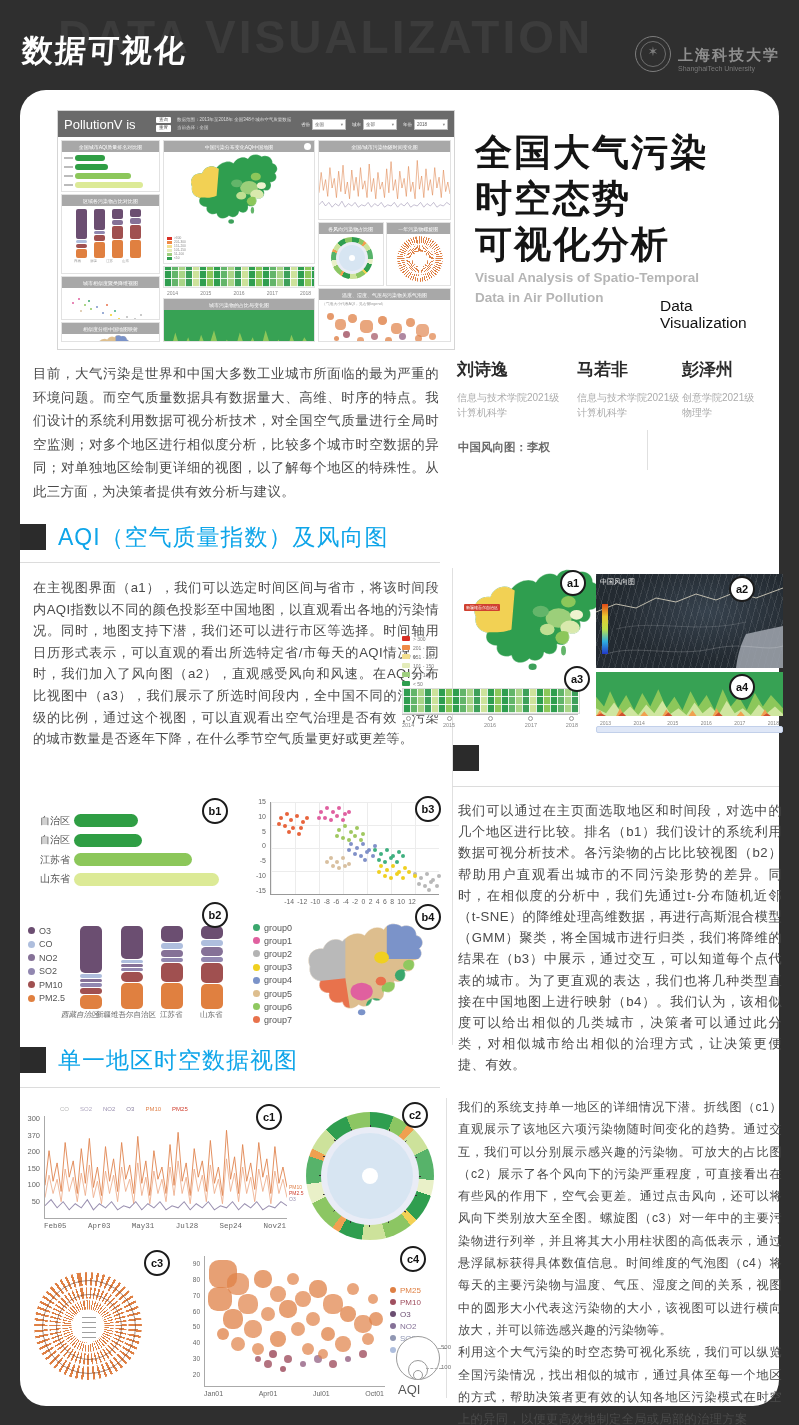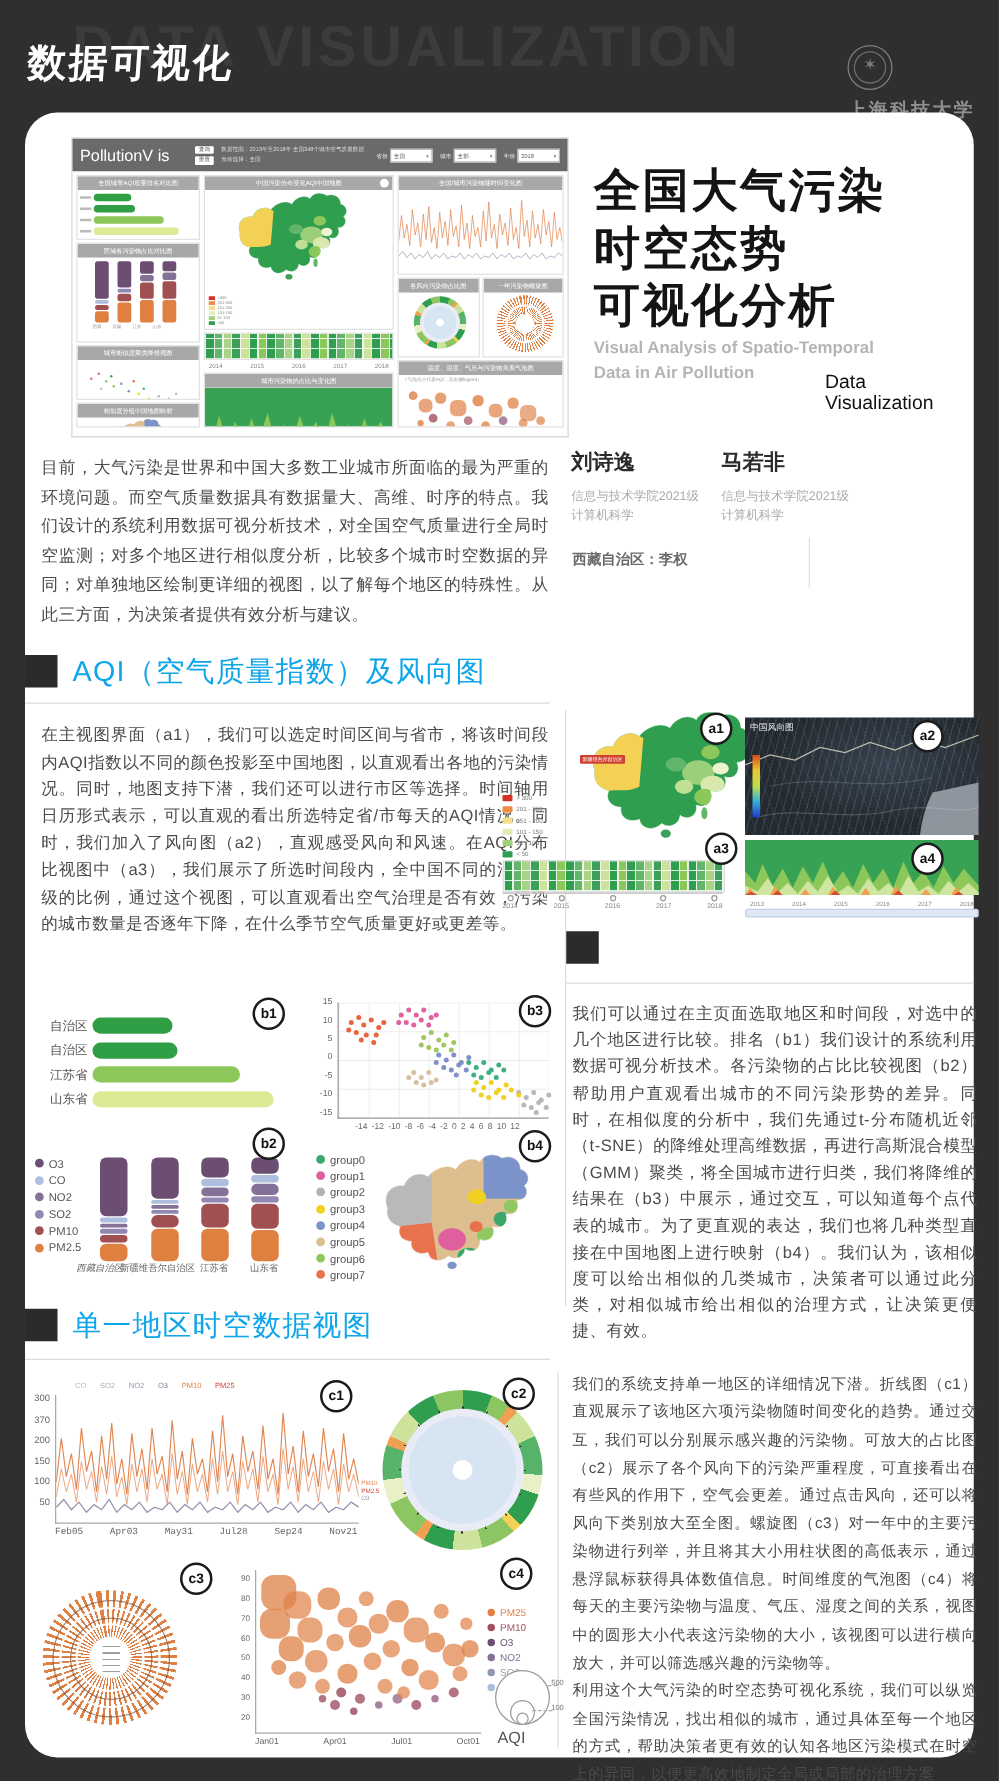--- a/index.html
+++ b/index.html
@@ -2,21 +2,21 @@
 <html><head>
 <meta charset="utf-8">
 <style>
   html,body{margin:0;padding:0;background:#2f2f2f;}
   .poster{position:relative;width:796px;height:1425px;background:#2f2f2f;font-family:"Liberation Sans",sans-serif;overflow:hidden;}
   .abs{position:absolute;}
   .card{position:absolute;left:20px;top:90px;width:759px;height:1316px;background:#ffffff;border-radius:26px;}
   
   .ghost{position:absolute;left:58px;top:10px;font-size:46px;font-weight:bold;color:#3c3c3c;letter-spacing:3px;white-space:nowrap;}
   .cn-title{position:absolute;left:22px;top:30px;font-size:31px;font-weight:bold;color:#fff;transform:skewX(-4deg);letter-spacing:2px;}
-  .logo{position:absolute;right:16px;top:36px;display:flex;align-items:flex-start;gap:7px;flex-direction:column;}
+  .logo{position:absolute;right:16px;top:36px;display:flex;align-items:flex-end;gap:7px;}
   .emb{width:34px;height:34px;border:1px solid #7d7d7d;border-radius:50%;position:relative;}
   .emb:before{content:"";position:absolute;inset:4px;border:1px solid #6e6e6e;border-radius:50%;}
   .emb:after{content:"✶";position:absolute;left:0;right:0;top:7px;text-align:center;color:#7d7d7d;font-size:13px;}
   .logo-cn{font-family:"Liberation Serif",serif;color:#8f8f8f;font-size:15px;font-weight:bold;letter-spacing:2px;}
   .logo-en{color:#7a7a7a;font-size:7px;}
   
   .rule{position:absolute;height:1px;background:#dcdcdc;}
   .vrule{position:absolute;width:1px;background:#e0e0e0;}
   .sq{position:absolute;width:26px;height:26px;background:#2b2b2b;}
   .h2{position:absolute;font-size:23px;font-weight:normal;color:#0ea5e9;letter-spacing:1px;white-space:nowrap;}
@@ -396,22 +396,26 @@
       <div style="width: 120px;">
         <div class="auth-name">刘诗逸</div>
         <div class="auth-dept"><span>信息与技术学院2021级</span><br><span>计算机科学</span></div>
       </div>
 
       <div style="width: 105px;">
         <div class="auth-name">马若非</div>
         <div class="auth-dept"><span>信息与技术学院2021级</span><br><span>计算机科学</span></div>
       </div>
 
-    </div>
-  <div class="advisor">西藏自治区：李权</div>
+      <div style="width: 97px;">
+        <div class="auth-name">彭泽州</div>
+        <div class="auth-dept"><span>创意学院2021级</span><br><span>物理学</span></div>
+      </div>
+    </div>
+  <div class="advisor">中国风向图：李权</div>
   <div class="vrule" style="left:647px;top:430px;height:40px;"></div>
 
   <div class="sq" style="left:20px;top:524px;"></div>
   <div class="h2" style="left:58px;top:522px;">AQI（空气质量指数）及风向图</div>
   <div class="rule" style="left:20px;top:562px;width:420px;"></div>
   <div class="para" style="left:33px;top:577px;width:406px;font-size:13.2px;line-height:21.6px;">在主视图界面（a1），我们可以选定时间区间与省市，将该时间段内AQI指数以不同的颜色投影至中国地图，以直观看出各地的污染情况。同时，地图支持下潜，我们还可以进行市区等选择。时间轴用日历形式表示，可以直观的看出所选特定省/市每天的AQI情况。同时，我们加入了风向图（a2），直观感受风向和风速。在AQI分布比视图中（a3），我们展示了所选时间段内，全中国不同的污染等级的比例，通过这个视图，可以直观看出空气治理是否有效，污染的城市数量是否逐年下降，在什么季节空气质量更好或更差等。</div>
   <div class="vrule" style="left:452px;top:568px;height:477px;"></div>
 
   <div class="abs" style="left:446px;top:566px;width:196px;height:122px;">
     <svg width="196" height="122" viewBox="0 0 200 150" preserveAspectRatio="xMidYMid meet">

